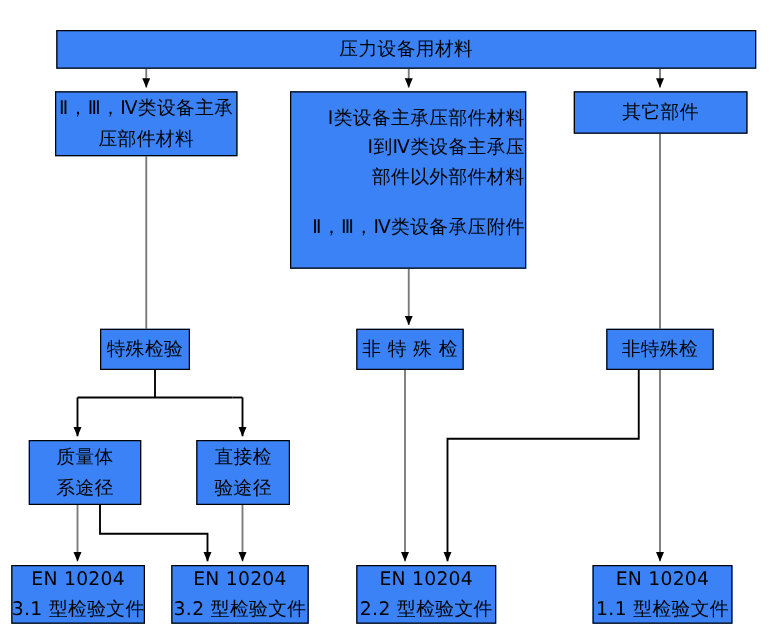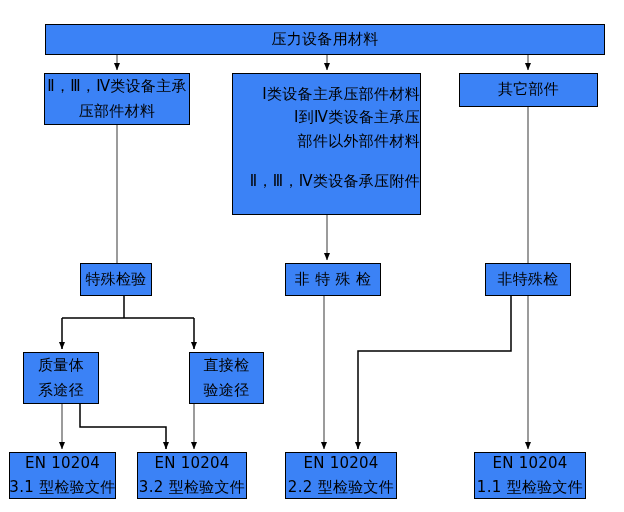--- a/index.html
+++ b/index.html
@@ -133,34 +133,34 @@
   </div>
 
   <div class="node" style="left:459px; top:73px; width:139px; height:34px;">
     <span class="line">其它部件</span>
   </div>
 
   <div class="node" style="left:80px; top:263px; width:72px; height:33px;">
     <span class="line">特殊检验</span>
   </div>
 
-  <div class="node" style="left:285px; top:263px; width:96px; height:33px;">
+  <div class="node" style="left:285px; top:263px; width:86px; height:33px;">
     <span class="line">非 特 殊 检</span>
   </div>
 
   <div class="node" style="left:485px; top:263px; width:86px; height:33px;">
     <span class="line">非特殊检</span>
   </div>
 
-  <div class="node stack" style="left:23px; top:352px; width:76px; height:52px;">
+  <div class="node stack" style="left:23px; top:352px; width:90px; height:52px;">
     <span class="line">质量体</span>
     <span class="line">系途径</span>
   </div>
 
-  <div class="node stack" style="left:157px; top:352px; width:75px; height:52px;margin-left:32px;">
+  <div class="node stack" style="left:157px; top:352px; width:75px; height:52px;">
     <span class="line">直接检</span>
     <span class="line">验途径</span>
   </div>
 
   <div class="node stack" style="left:9px; top:452px; width:107px; height:47px;">
     <span class="line en-num">EN 10204</span>
     <span class="line">3.1 型检验文件</span>
   </div>
 
   <div class="node stack" style="left:137px; top:452px; width:110px; height:47px;">

